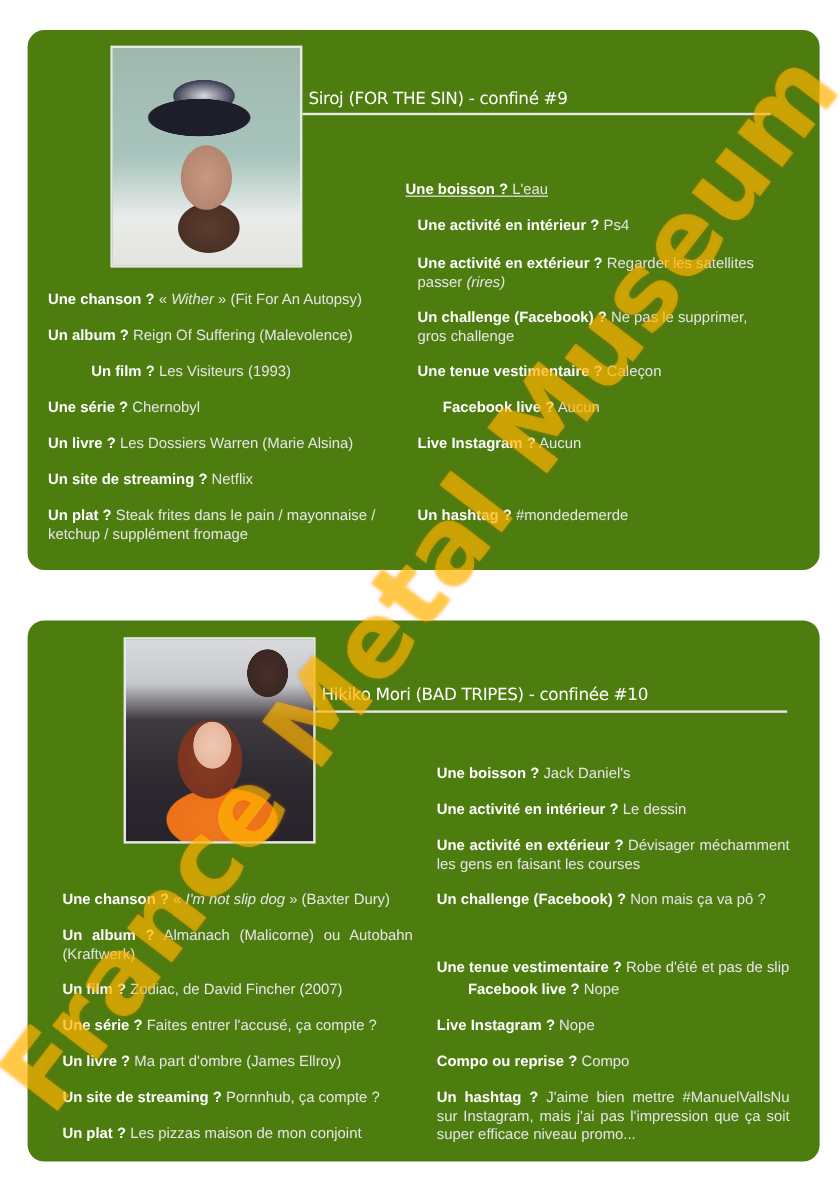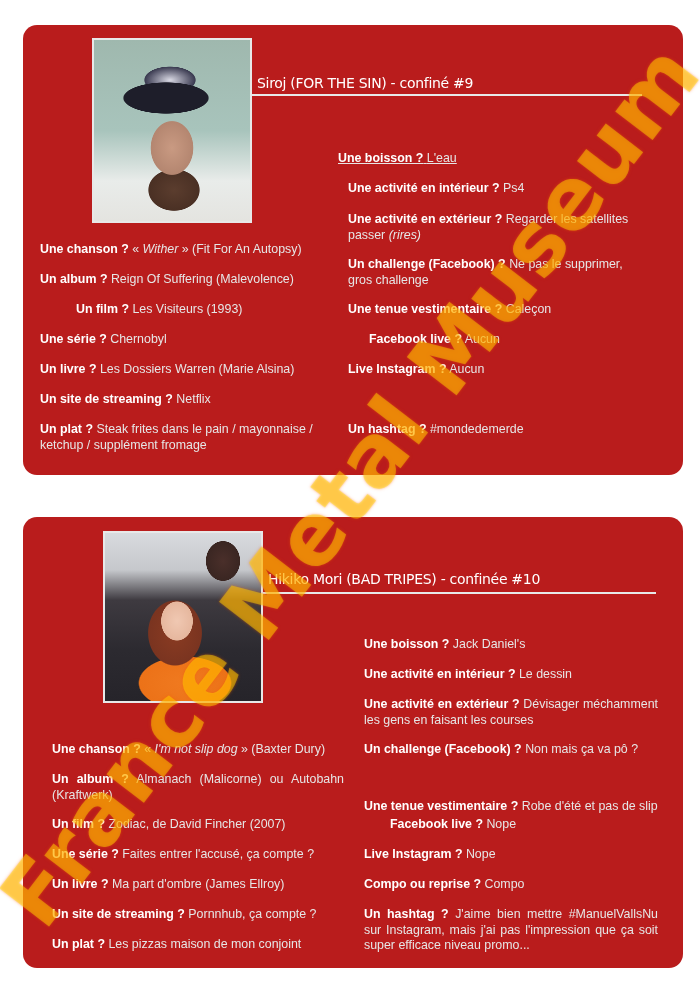--- a/index.html
+++ b/index.html
@@ -1,20 +1,20 @@
 <!DOCTYPE html>
 <html><head>
 <meta charset="utf-8">
 <style>
   * { margin: 0; padding: 0; box-sizing: border-box; }
   html, body { width: 700px; height: 990px; background: #ffffff; overflow: hidden; }
   body { position: relative; font-family: "Liberation Sans", sans-serif; }
   .card {
     position: absolute; left: 23px; width: 660px;
-    background: #b91c1c; border-radius: 14px;
+    background: #4d7c0f; border-radius: 14px;
   }
   .photo {
     position: absolute; border: 2px solid #e8e8e8; overflow: hidden;
   }
   .photo-1 {
     left: 69px; top: 13px; width: 160px; height: 185px;
     background:
       radial-gradient(ellipse 38px 48px at 78px 108px, #c99a82 0%, #b48670 55%, transparent 57%),
       radial-gradient(ellipse 42px 34px at 80px 150px, #5b3d2e 0%, #4a3024 60%, transparent 62%),
       radial-gradient(ellipse 60px 22px at 72px 58px, #1e1e2a 0%, #1e1e2a 70%, transparent 72%),

